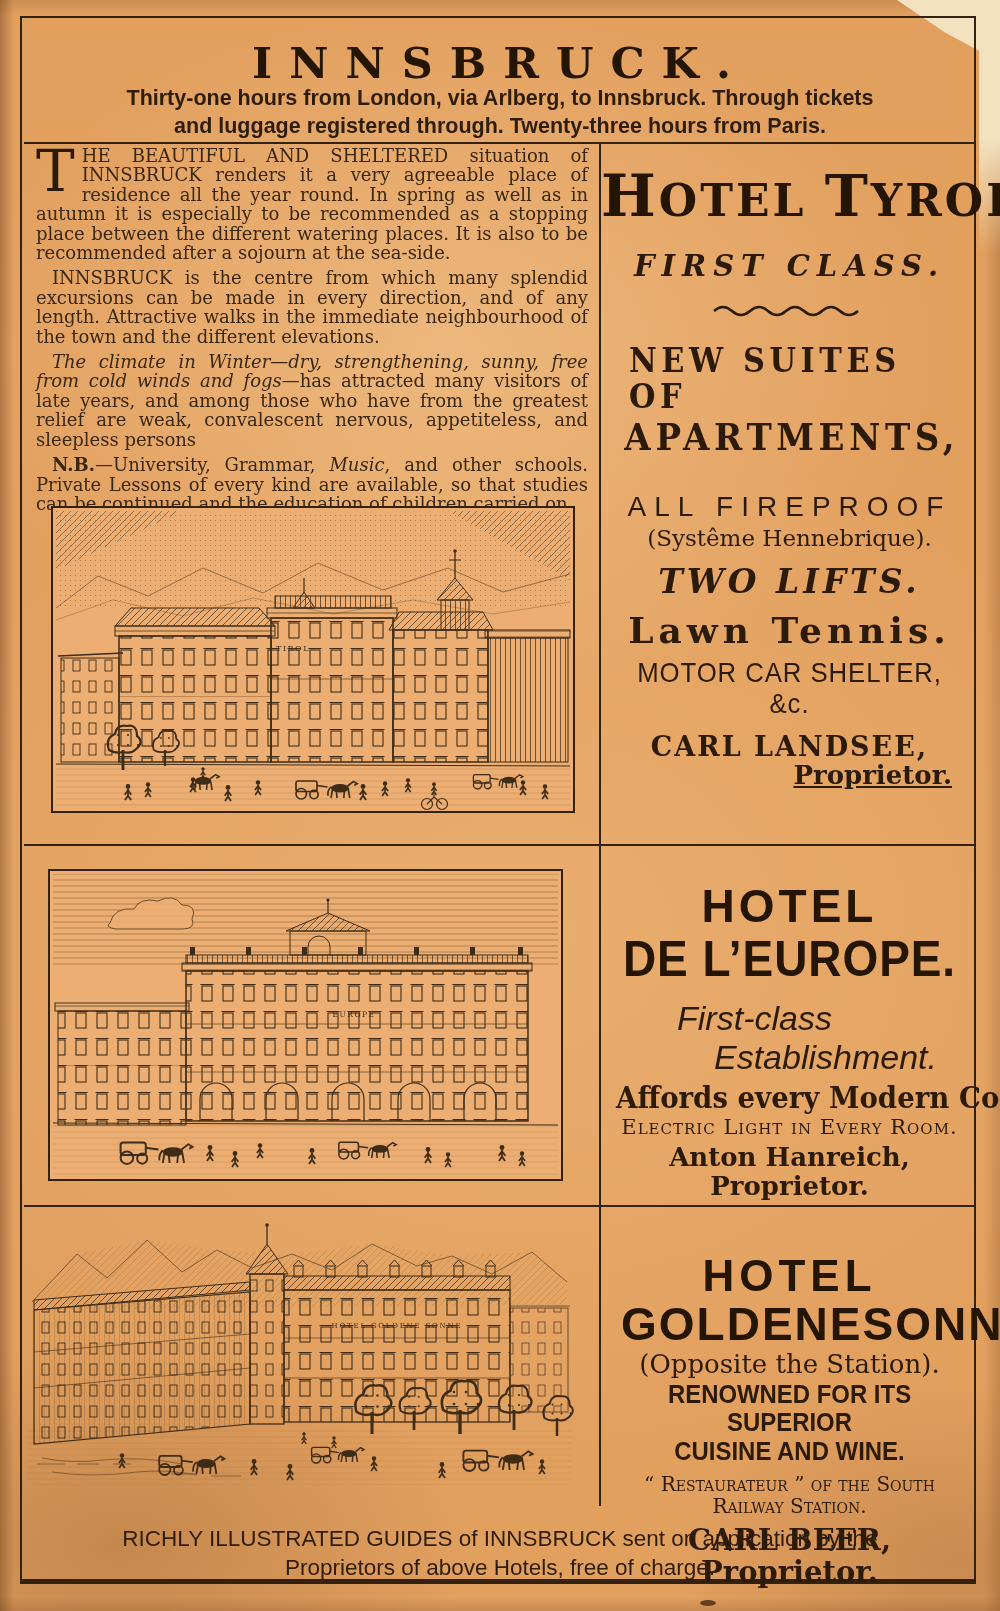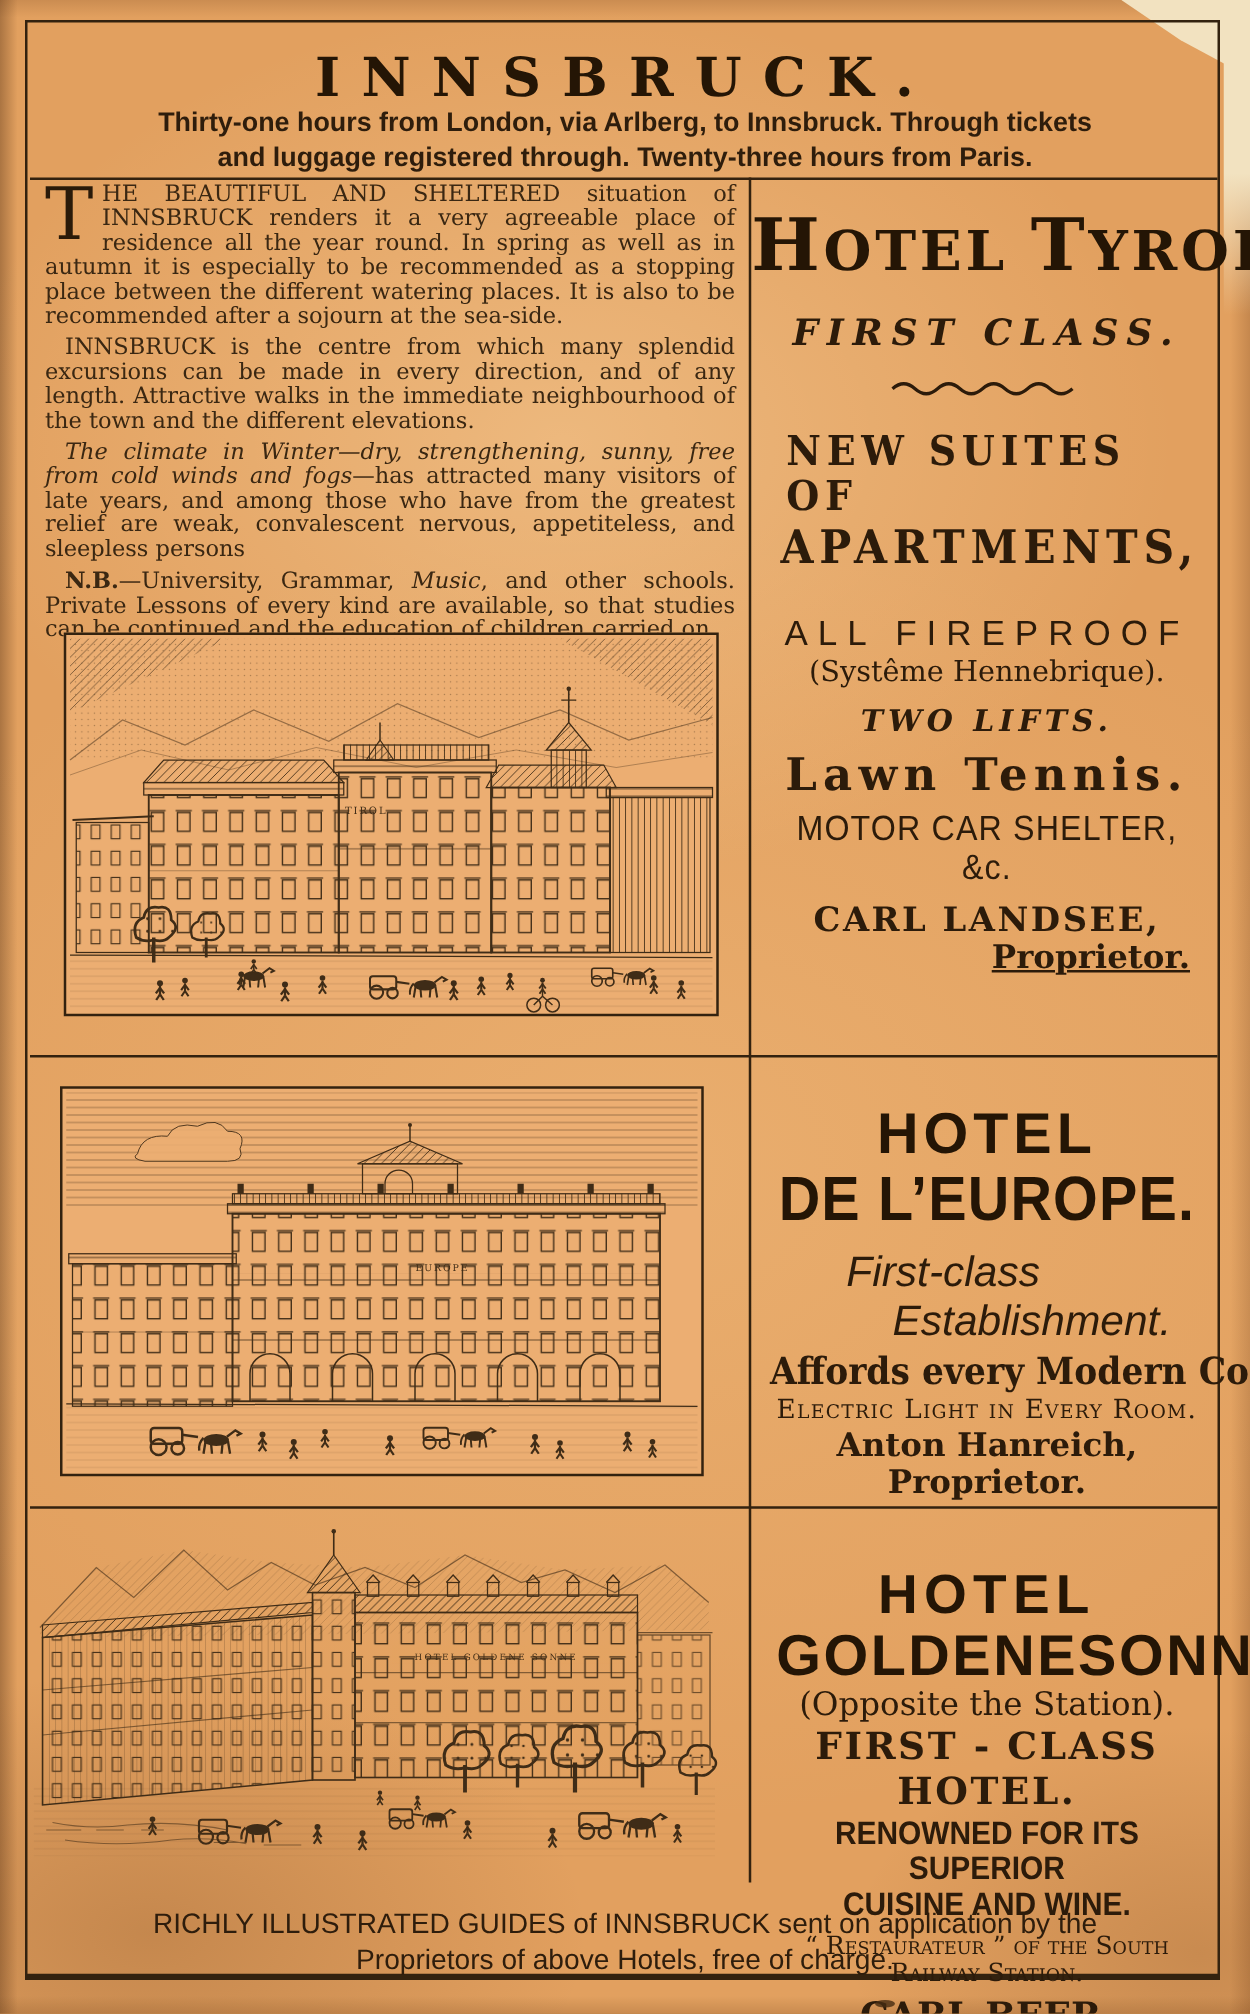--- a/index.html
+++ b/index.html
@@ -54,21 +54,21 @@
 
   .ty-name{margin-top:24px;font-weight:bold;font-size:44px;line-height:1.05;letter-spacing:3px;color:#241505;}
   .ty-name .init{font-size:58px;}
   .ty-first{margin-top:24px;font-weight:bold;font-style:italic;font-size:29px;letter-spacing:7px;line-height:1.1;}
   .ty-wavy{margin-top:18px;line-height:0;}
   .ty-suites{margin-top:26px;font-weight:bold;font-size:33px;letter-spacing:5px;line-height:1.1;text-align:left;padding-left:14px;}
   .ty-apart{margin-top:2px;font-weight:bold;font-size:37px;letter-spacing:5px;line-height:1.1;text-align:right;padding-right:4px;}
   .ty-fire{margin-top:34px;font-family:"Liberation Sans",sans-serif;font-size:28px;letter-spacing:8px;line-height:1.1;}
   .ty-sys{margin-top:2px;font-size:23px;line-height:1.15;}
   .ty-heat{margin-top:20px;font-weight:bold;font-size:32px;letter-spacing:1px;line-height:1.1;}
-  .ty-lifts{margin-top:13px;font-weight:bold;font-style:italic;font-size:24px;letter-spacing:4px;line-height:1.1;}
+  .ty-lifts{margin-top:13px;font-weight:bold;font-style:italic;font-size:33px;letter-spacing:4px;line-height:1.1;}
   .ty-tennis{margin-top:10px;font-weight:bold;font-size:36px;letter-spacing:5px;line-height:1.1;}
   .ty-motor{margin-top:8px;font-family:"Liberation Sans",sans-serif;font-size:28px;letter-spacing:1px;line-height:1.1;}
   .ty-carl{margin-top:12px;font-weight:bold;font-size:27px;letter-spacing:2px;line-height:1.1;}
   .ty-prop{font-weight:bold;font-size:26px;line-height:1.1;text-align:right;padding-right:26px;text-decoration:underline;}
 
   .eu-name1{margin-top:14px;font-family:"Liberation Sans",sans-serif;font-weight:bold;font-size:46px;line-height:1.08;letter-spacing:4px;color:#241505;}
   .eu-name2{font-family:"Liberation Sans",sans-serif;font-weight:bold;font-size:50px;line-height:1.1;letter-spacing:1px;color:#241505;}
   .eu-tag1{margin-top:12px;font-family:"Liberation Sans",sans-serif;font-style:italic;font-size:34px;line-height:1.15;padding-right:70px;}
   .eu-tag2{font-family:"Liberation Sans",sans-serif;font-style:italic;font-size:34px;line-height:1.15;padding-left:72px;}
   .eu-comfort{margin-top:4px;font-weight:bold;font-size:30px;line-height:1.15;}
@@ -372,21 +372,20 @@
       <div class="eu-prop">Anton Hanreich, Proprietor.</div>
     </div>
 
     <div class="sec">
       <div class="so-name1">HOTEL</div>
       <div class="so-name2">
         <span>GOLDENE</span>
         <span>SONNE</span>
       </div>
       <div class="so-opp">(Opposite the Station).</div>
-      <div class="so-fc">FIRST - CLASS  HOTEL.</div>
       <div class="so-ren condense">RENOWNED FOR ITS SUPERIOR</div>
       <div class="so-ren condense">CUISINE AND WINE.</div>
       <div class="so-rest first">“ Restaurateur ” of the South</div>
       <div class="so-rest">Railway Station.</div>
       <div class="so-beer">CARL BEER, Proprietor.</div>
     </div>
   </div>
 
   <div class="footer">
     <div>RICHLY ILLUSTRATED GUIDES of INNSBRUCK sent on application by the</div>

